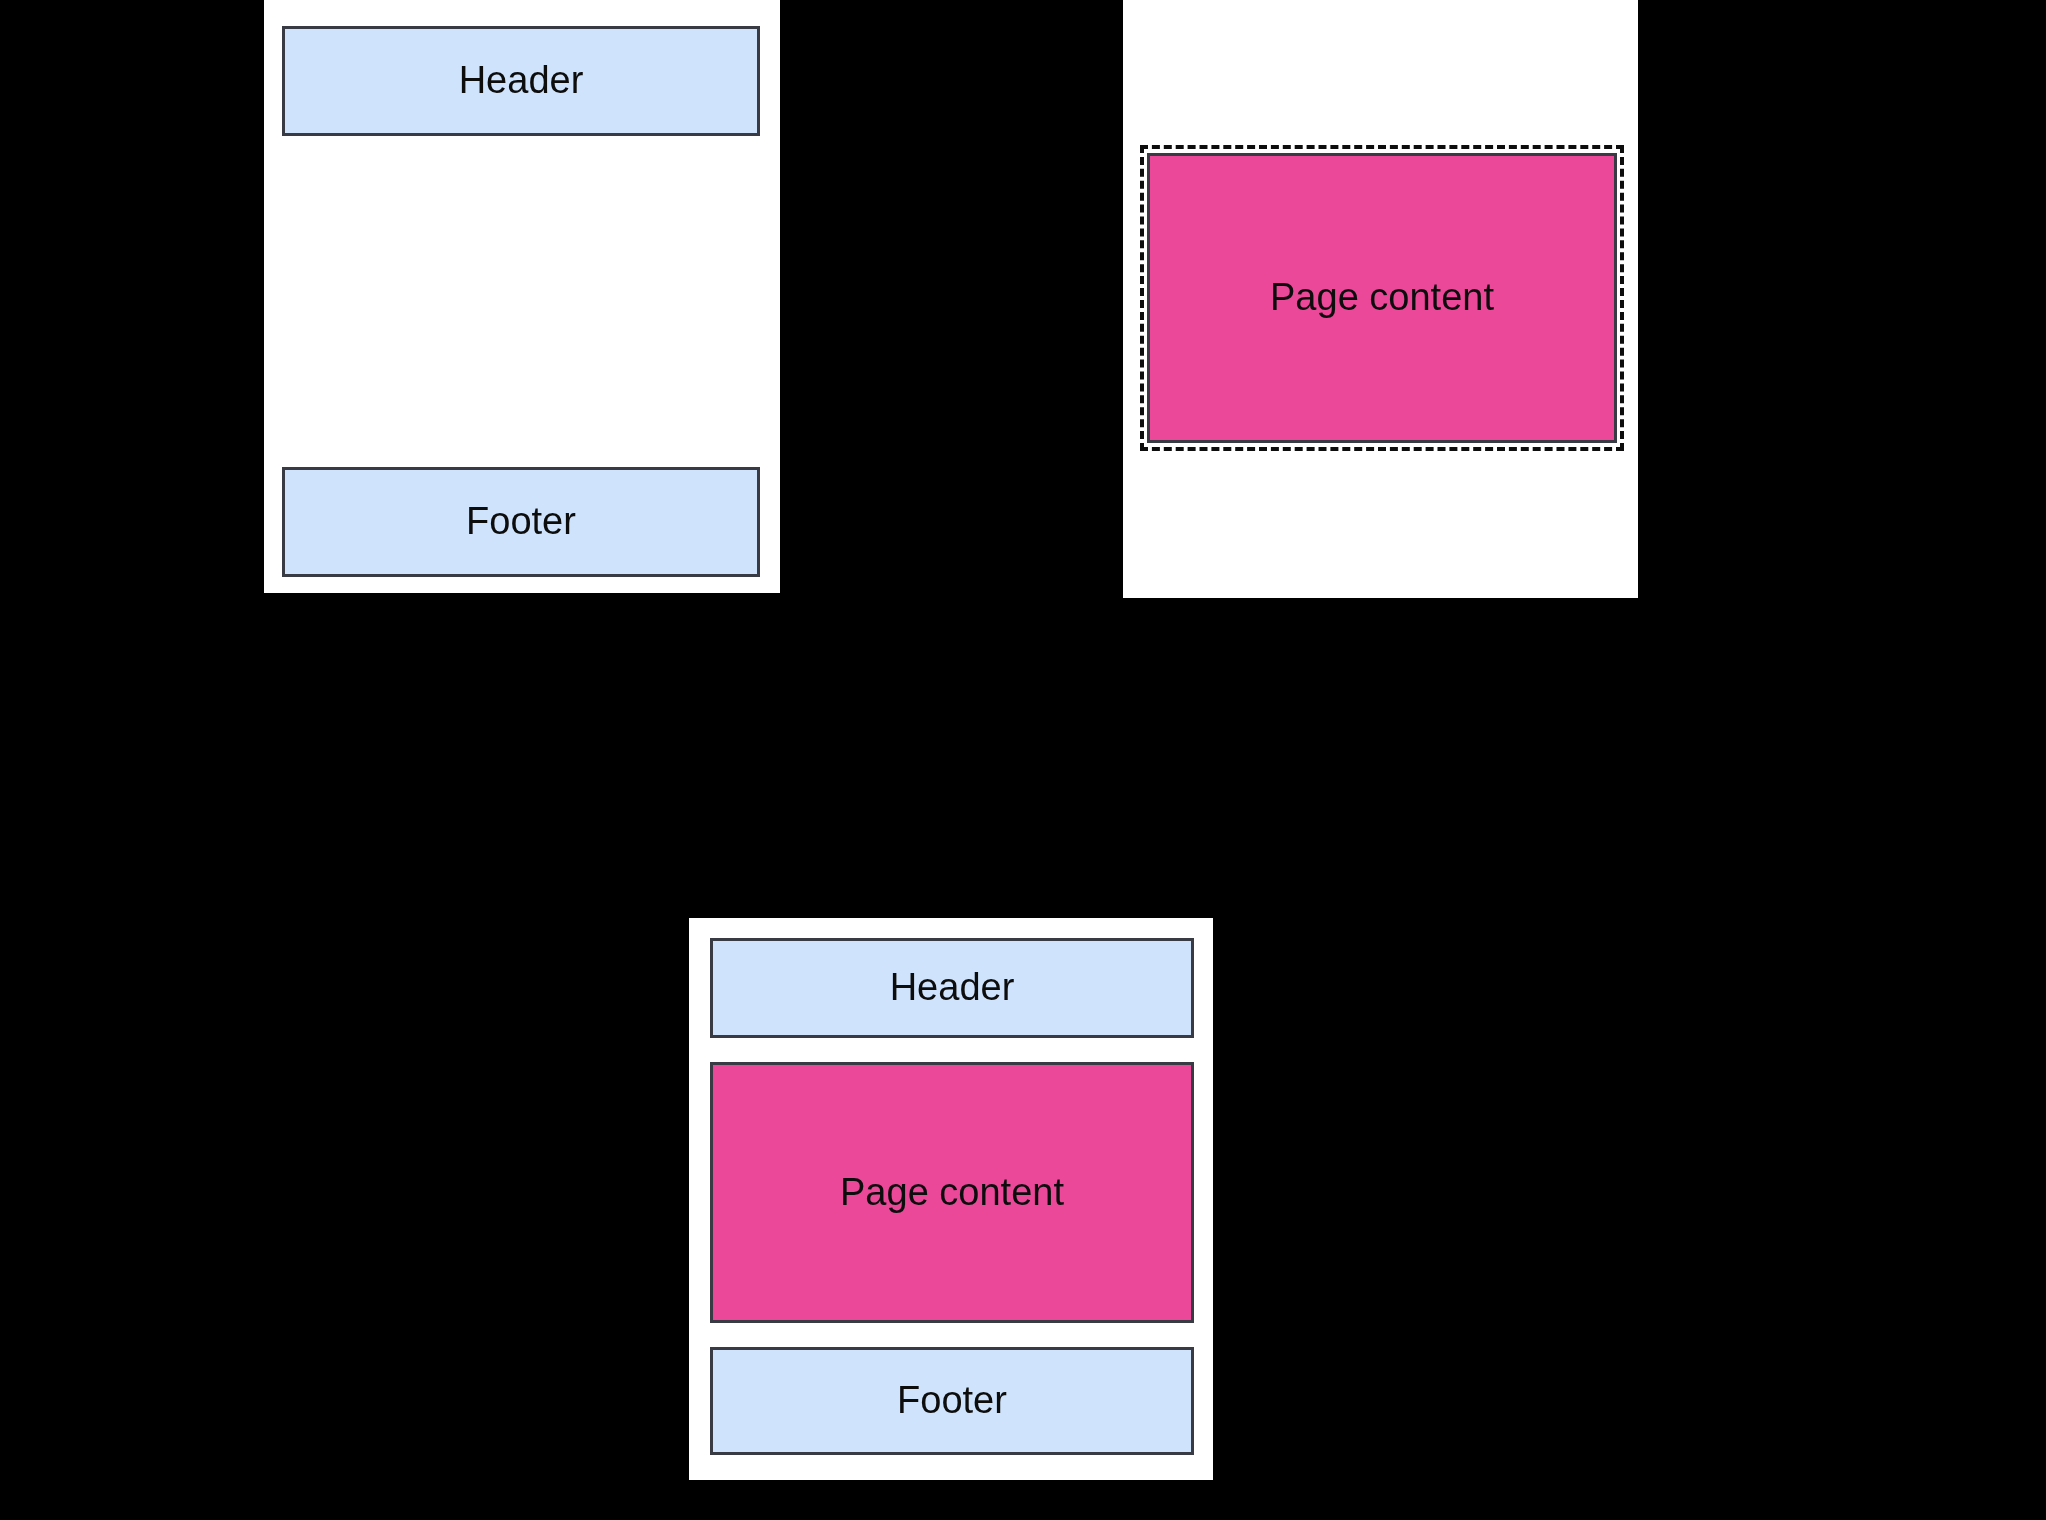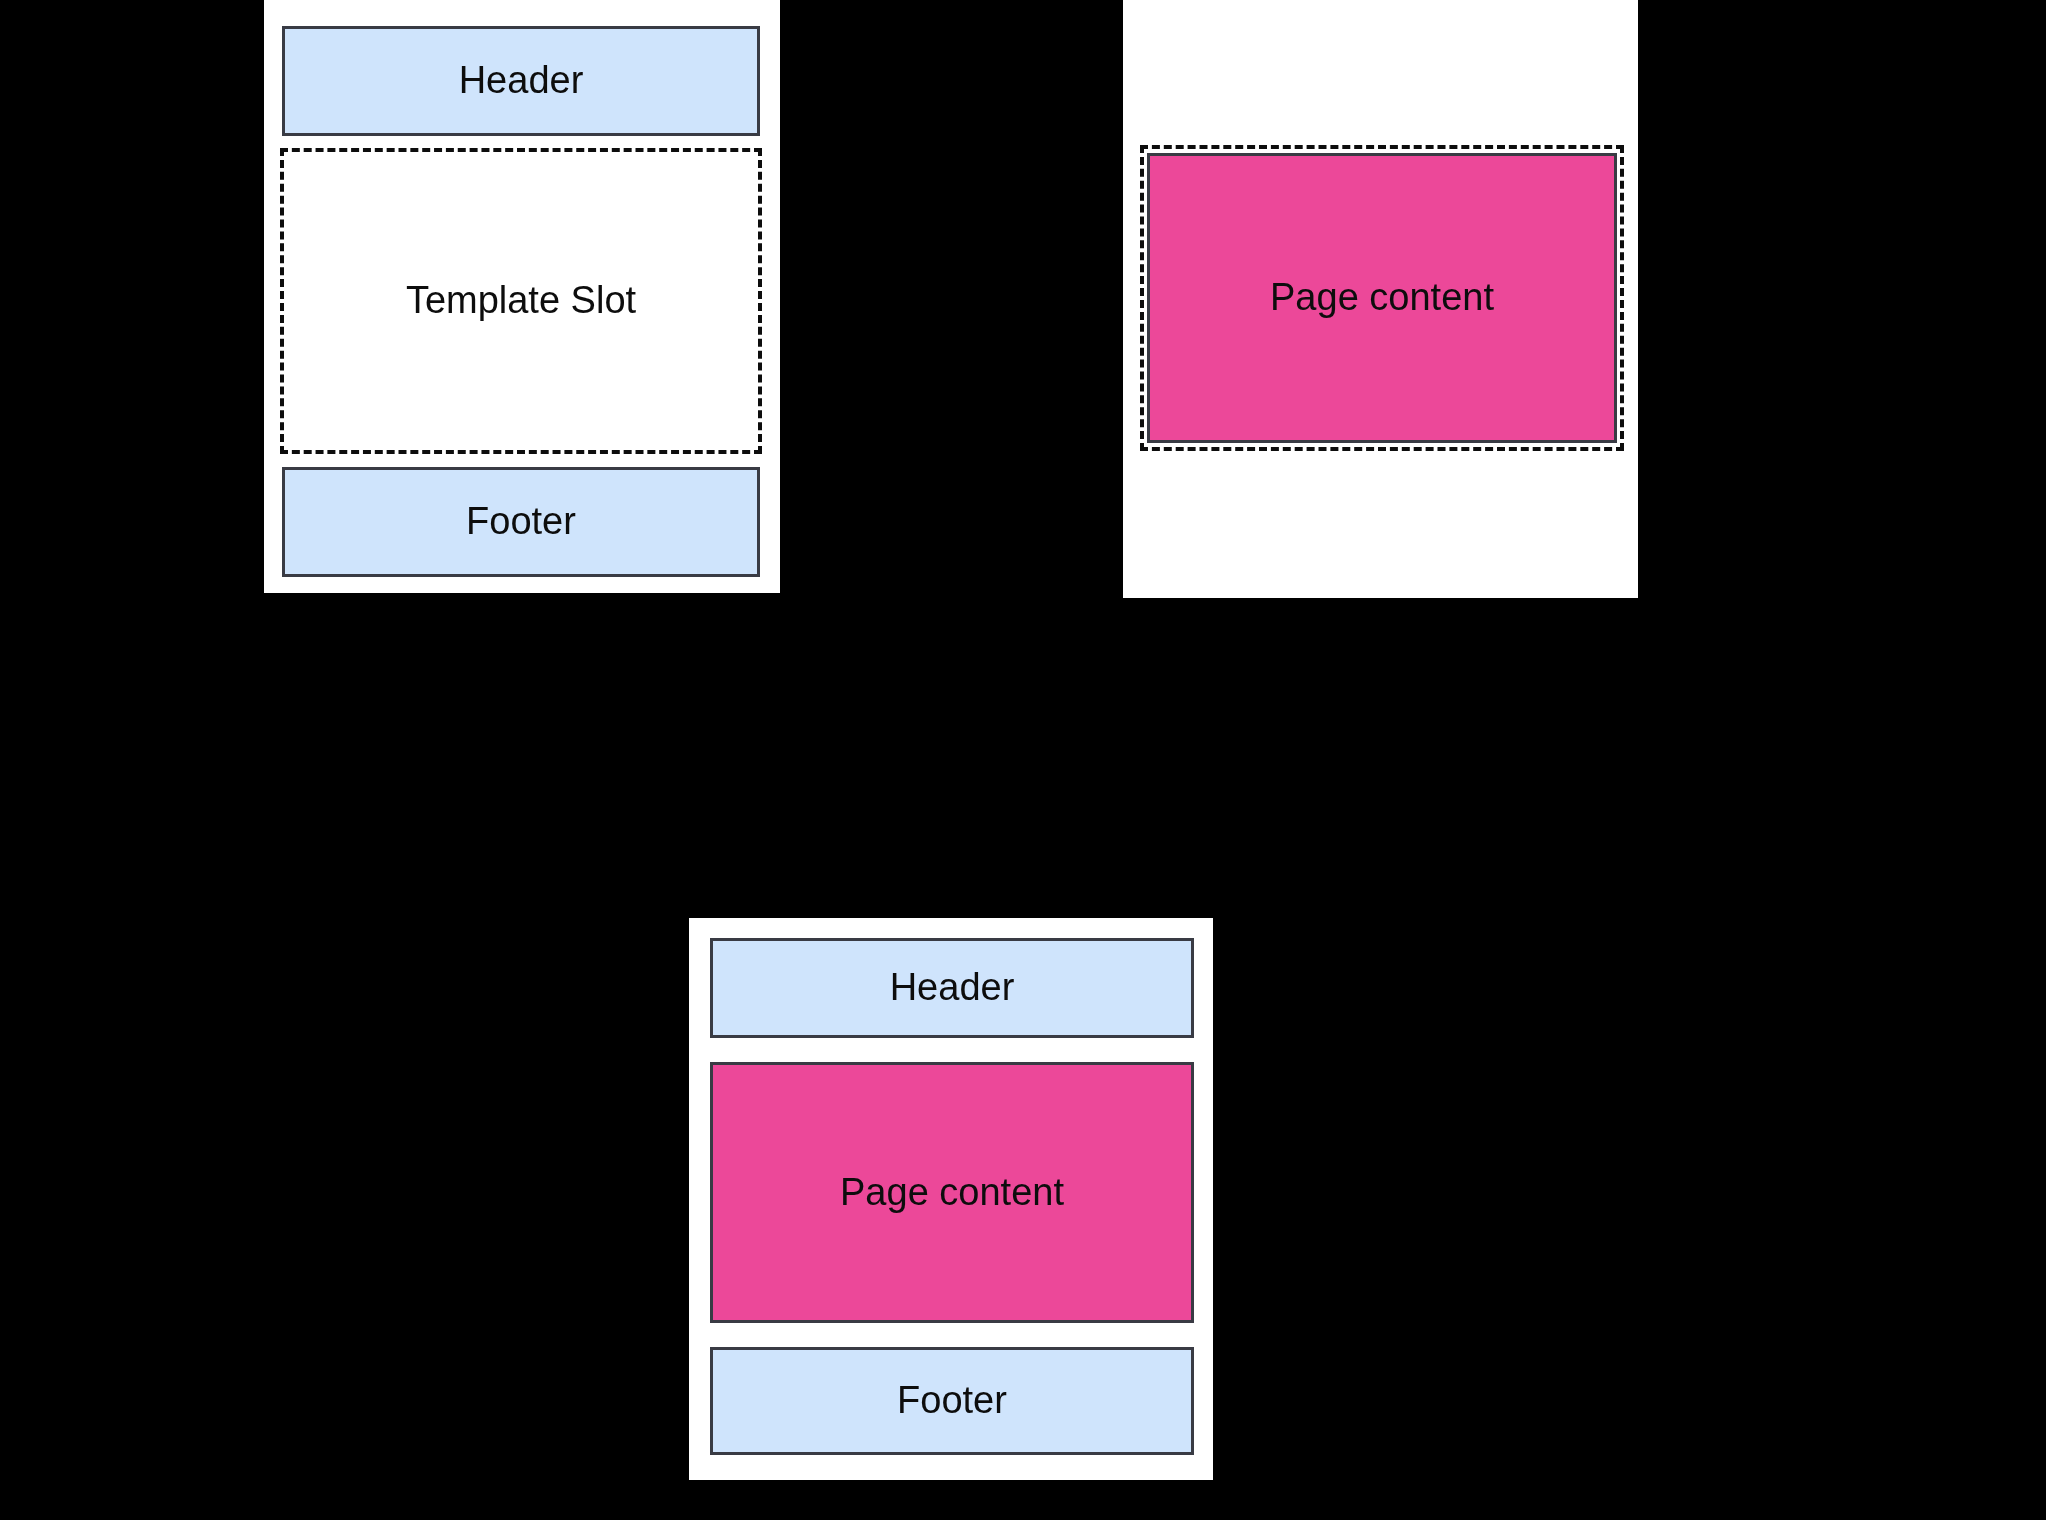--- a/index.html
+++ b/index.html
@@ -84,23 +84,20 @@
 <body>
 
 <div id="canvas">
 
   <div class="panel" id="panel-template">
 
     <div class="box blue" id="tpl-header-box">
       <span class="box-label">Header</span>
     </div>
 
-    <div class="dashed" id="tpl-slot-dashed">
-      <span class="box-label">Template Slot</span>
-    </div>
 
     <div class="box blue" id="tpl-footer-box">
       <span class="box-label">Footer</span>
     </div>
 
   </div>
 
   <div class="panel" id="panel-page">
 
     <div class="dashed" id="page-slot-dashed">

